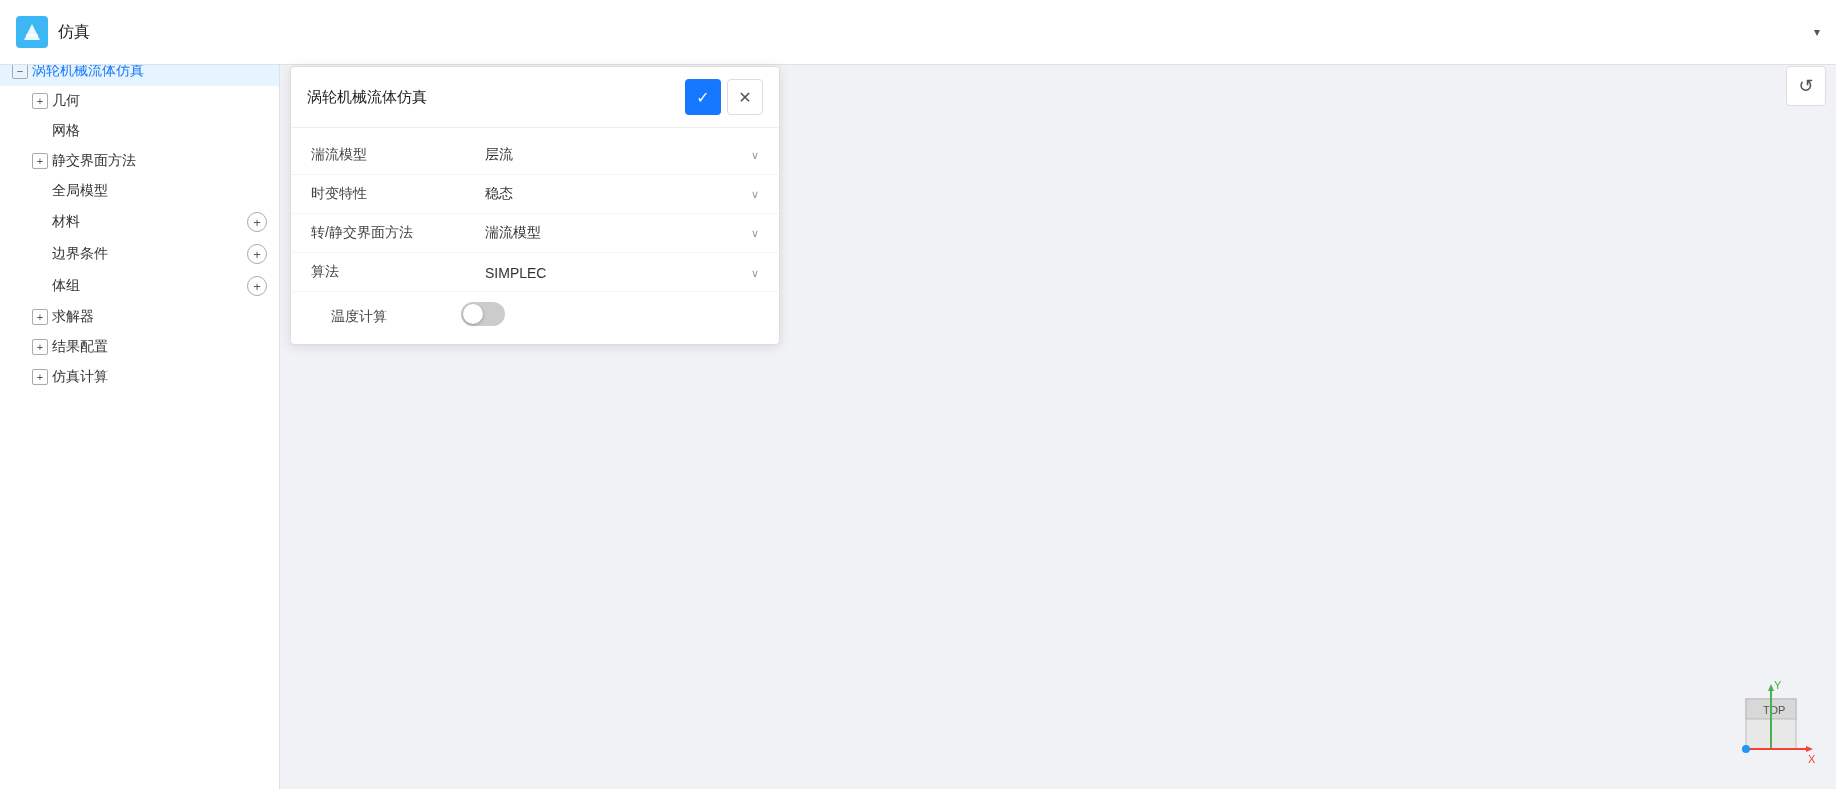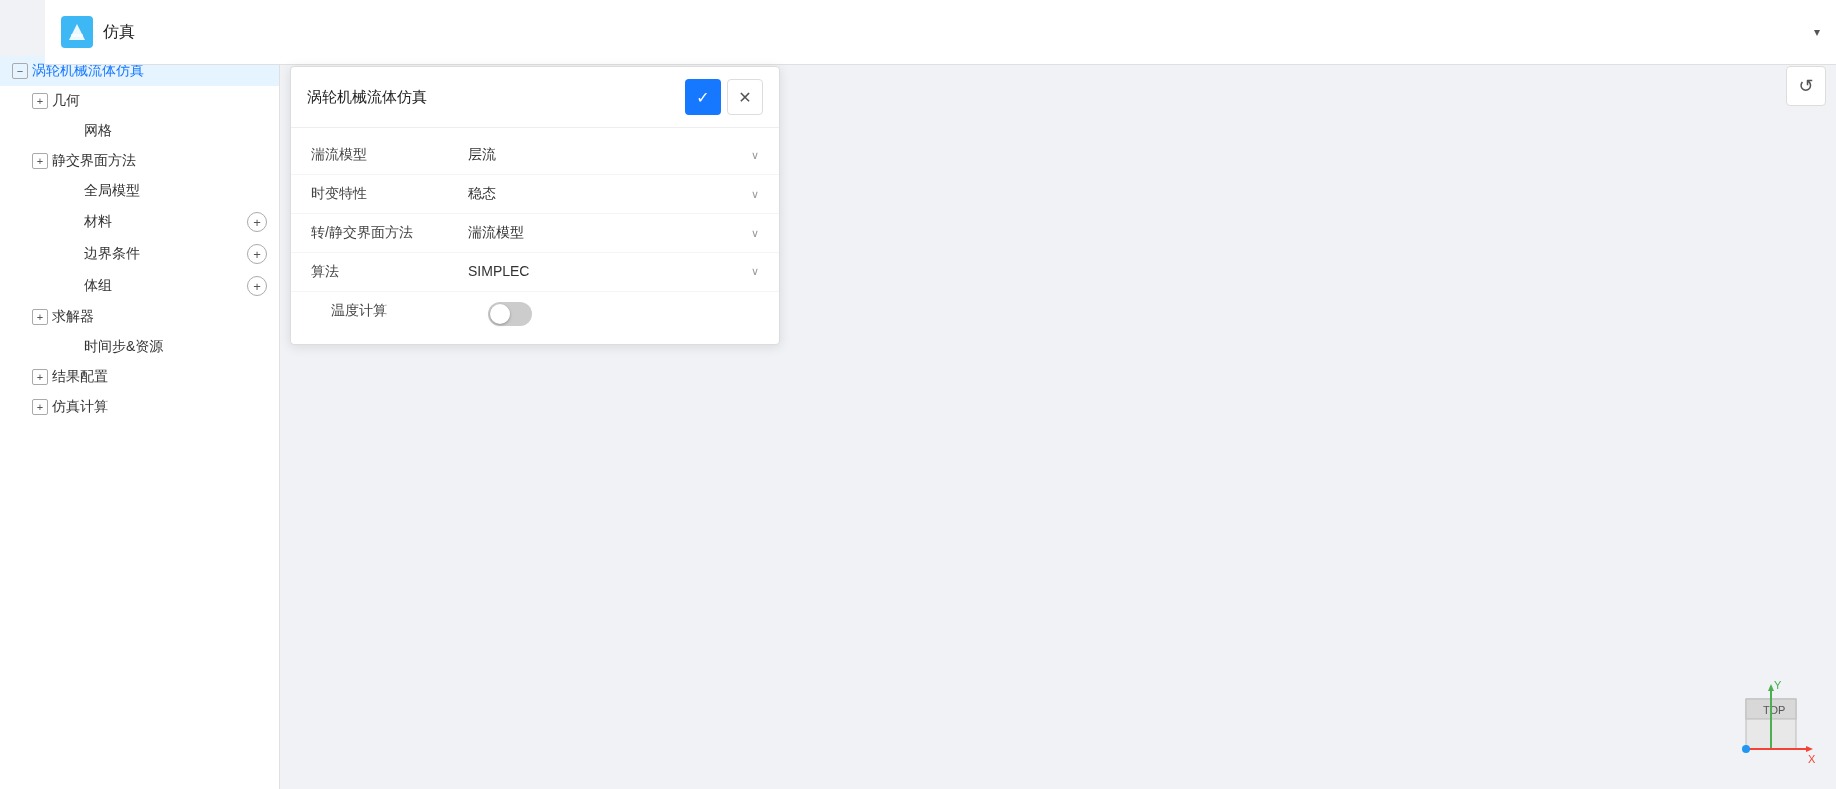--- a/index.html
+++ b/index.html
@@ -16,21 +16,20 @@
     .top-bar {
       position: absolute;
       top: 0; left: 0; right: 0;
       height: 65px;
       background: #fff;
       border-bottom: 1px solid #e0e0e0;
       display: flex;
       align-items: center;
       padding: 0 16px;
       z-index: 10;
-      margin-left: 45px;
     }
     .top-bar-logo {
       width: 32px;
       height: 32px;
       margin-right: 10px;
     }
     .top-bar-title {
       font-size: 16px;
       font-weight: 500;
       color: #222;
@@ -91,21 +90,21 @@
       border: 1.5px solid #aaa;
       display: flex;
       align-items: center;
       justify-content: center;
       font-size: 13px;
       color: #555;
     }
 
     .tree-item.level-1 { padding-left: 12px; }
     .tree-item.level-2 { padding-left: 32px; }
-    .tree-item.level-3 { padding-left: 84px; }
+    .tree-item.level-3 { padding-left: 52px; }
 
     
     .main-area {
       position: absolute;
       top: 56px;
       left: 280px;
       right: 0;
       bottom: 0;
       background: #f0f2f5;
     }
@@ -162,38 +161,38 @@
       font-size: 16px;
       color: #555;
     }
 
     .dialog-body {
       padding: 8px 0;
     }
 
     .form-row {
       display: flex;
-      align-items: flex-start;
+      align-items: flex-end;
       padding: 10px 20px;
       border-bottom: 1px solid #f5f5f5;
-      gap: 27px;
     }
     .form-row:last-child { border-bottom: none; padding-left: 40px; }
     .form-label {
       width: 130px;
       font-size: 14px;
       color: #444;
       flex-shrink: 0;
     }
     .form-value-wrapper {
       flex: 1;
       display: flex;
       align-items: center;
       justify-content: space-between;
       cursor: pointer;
+      margin-left: 44px;
     }
     .form-value {
       font-size: 14px;
       color: #333;
     }
     .form-chevron {
       color: #999;
       font-size: 11px;
     }
 
@@ -299,23 +298,20 @@
   <div class="tree-item level-3">
     <span>体组</span>
     <span class="add-icon">+</span>
   </div>
 
   <div class="tree-item level-2">
     <span class="expand-icon">+</span>
     <span>求解器</span>
   </div>
 
-  <div class="tree-item level-3">
-    <span>时间步&amp;资源</span>
-  </div>
 
   <div class="tree-item level-2">
     <span class="expand-icon">+</span>
     <span>结果配置</span>
   </div>
 
   <div class="tree-item level-2">
     <span class="expand-icon">+</span>
     <span>仿真计算</span>
   </div>

